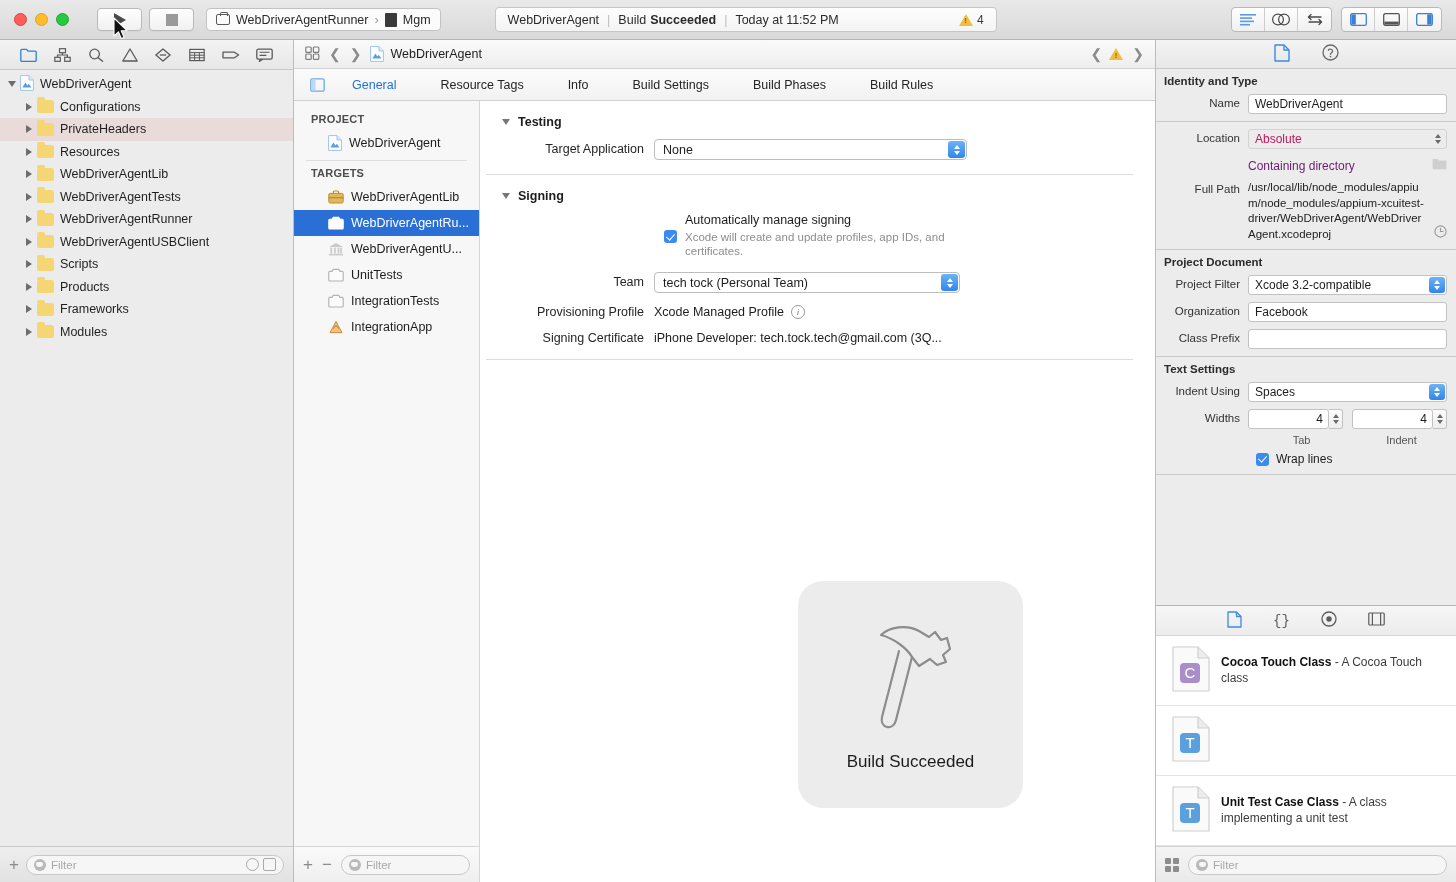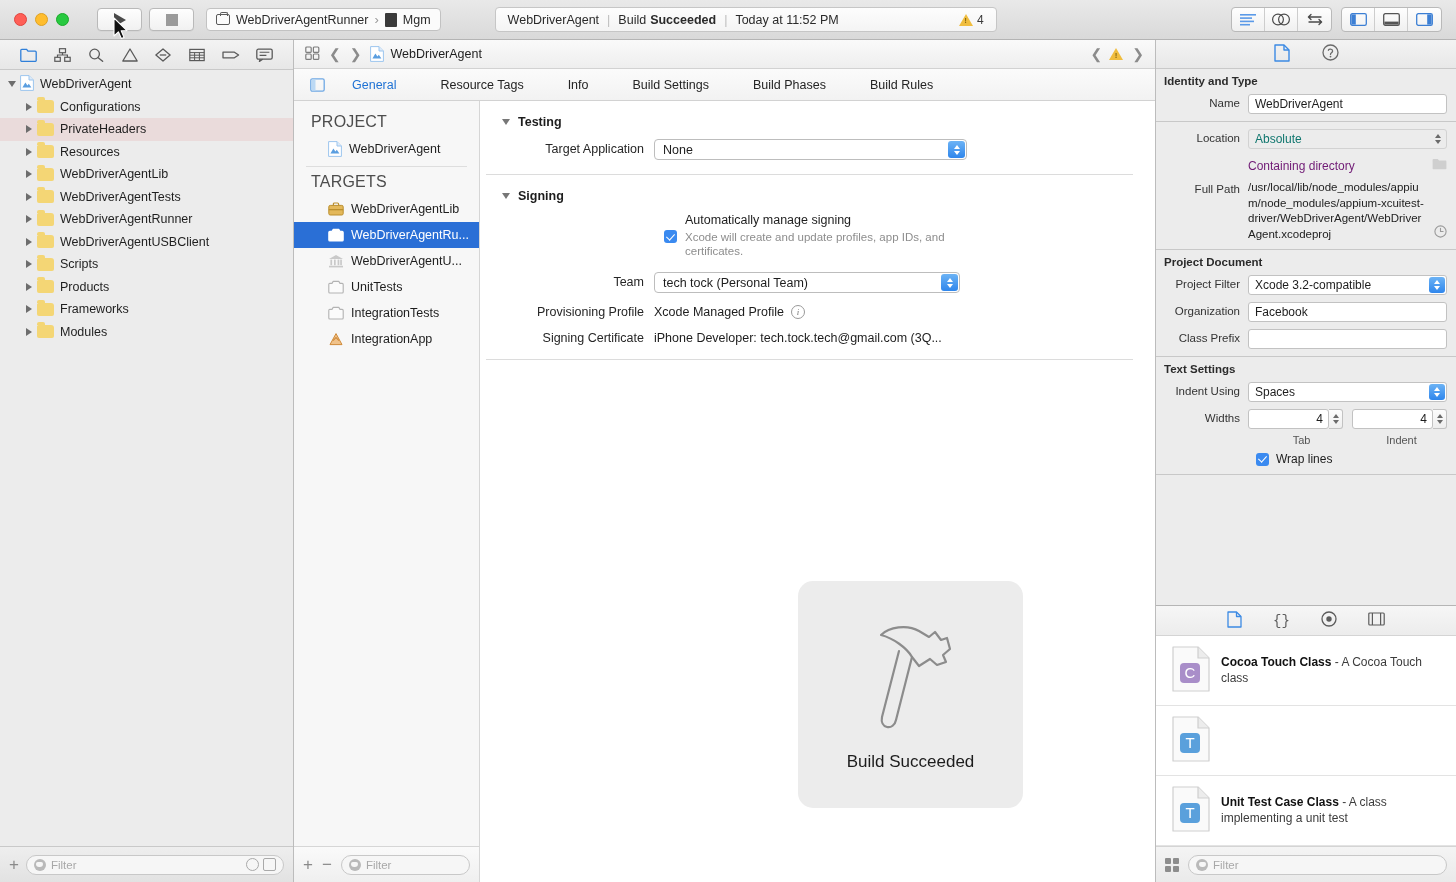--- a/index.html
+++ b/index.html
@@ -124,21 +124,21 @@
   .tabbar { height: 32px; display: flex; align-items: center; border-bottom: 1px solid #d2d2d2;
     background: linear-gradient(to bottom,#fbfbfb,#f2f2f2); padding-left: 10px; }
   .tab { font-size: 12.5px; color: #242424; padding: 0 22px; }
   .tab.active { color: #1f72d4; }
   .ed-body { flex: 1; display: flex; min-height: 0; }
 
   
   .targets { width: 186px; min-width: 186px; border-right: 1px solid #d6d6d6;
     background: #f7f7f7; display: flex; flex-direction: column; }
   .tg-scroll { flex: 1; padding-top: 6px; overflow: hidden; }
-  .tg-head { font-size: 16px; font-weight: normal; color: #4d4d4d; padding: 6px 0 5px 17px; letter-spacing: .2px; }
+  .tg-head { font-size: 11px; font-weight: bold; color: #4d4d4d; padding: 6px 0 5px 17px; letter-spacing: .2px; }
   .tg-row { height: 26px; display: flex; align-items: center; padding-left: 34px; gap: 7px;
     font-size: 12.5px; color: #1d1d1d; white-space: nowrap; overflow: hidden; }
   .tg-row.sel { background: #2a6fd6; color: #fff; }
   .tg-div { height: 1px; background: #dedede; margin: 4px 12px 0 12px; }
   .tg-bottom { height: 36px; border-top: 1px solid #d6d6d6; display: flex; align-items: center;
     gap: 9px; padding: 0 9px; background: linear-gradient(to bottom,#fafafa,#efefef); }
 
   
   .general { flex: 1; overflow: hidden; padding: 14px 16px 0 0; position: relative; min-width: 0; }
   .sect { padding: 0 22px; }
@@ -163,37 +163,37 @@
   .cbx:after { content:""; width:4px; height:7px; border:solid #fff; border-width:0 1.7px 1.7px 0;
     transform: rotate(42deg); margin-bottom: 2px; }
   .cb-sub { font-size: 11.5px; color: #8d8d8d; line-height: 14px; width: 290px; margin-top: 3px; }
   .plain-val { font-size: 12.5px; padding-top: 3px; display: flex; align-items: center; gap: 7px; }
   .info-ic { width: 14px; height: 14px; border: 1.2px solid #999; border-radius: 50%;
     font-size: 9px; color: #777; display: flex; align-items: center; justify-content: center;
     font-style: italic; font-family: "Liberation Serif", serif; }
 
   
   .hud { position: absolute; left: 318px; top: 480px; width: 225px; height: 227px;
-    background: #ececec; border-radius: 15px; display: flex; flex-direction: column;
+    background: #ececec; border-radius: 25px; display: flex; flex-direction: column;
     align-items: center; justify-content: center; gap: 16px; }
   .hud-label { font-size: 17px; color: #1c1c1c; }
 
   
   .inspector { width: 301px; min-width: 301px; border-left: 1px solid #bcbcbc;
     background: #ececec; display: flex; flex-direction: column; }
   .insp-tabs { height: 29px; display: flex; align-items: center; justify-content: center; gap: 32px;
     border-bottom: 1px solid #c9c9c9; background: linear-gradient(to bottom,#f3f3f3,#e8e8e8); }
   .insp-body { flex: 0 0 auto; overflow: hidden; }
   .ins-sect-title { font-size: 11.5px; font-weight: bold; padding: 6px 0 7px 8px; color: #2b2b2b; }
   .irow { display: flex; align-items: flex-start; margin-bottom: 7px; padding-right: 9px; }
   .ilabel { width: 92px; min-width: 92px; text-align: right; padding-right: 8px;
     font-size: 11.5px; color: #333; padding-top: 3px; }
   .ifield { flex: 1; height: 20px; border: 1px solid #c2c2c2; border-radius: 3px; background: #fff;
     font-size: 12px; display: flex; align-items: center; padding: 0 6px; }
-  .ifield.dim { background: #ececec; border-color: #d2d2d2; color: #0f766e; text-align: center; }
+  .ifield.dim { background: #ececec; border-color: #d2d2d2; color: #be185d; text-align: center; }
   .ifield.plain { border: none; background: transparent; height: auto; padding: 2px 0 0 0; }
   .ipop { position: relative; }
   .ipop .stepper-blue { width: 16px; height: 16px; }
   .step-gray { position: absolute; right: 1px; top: 1px; width: 15px; height: 16px;
     display: flex; flex-direction: column; align-items: center; justify-content: center; gap: 2px; }
   .sg-up { width:0;height:0;border-bottom:4px solid #6a6a6a;border-left:3px solid transparent;border-right:3px solid transparent; }
   .sg-dn { width:0;height:0;border-top:4px solid #6a6a6a;border-left:3px solid transparent;border-right:3px solid transparent; }
   .fullpath { font-size: 11.5px; line-height: 15.5px; color: #222; word-break: break-all; }
   .ins-div { height: 1px; background: #c8c8c8; }
   .widths-wrap { display: flex; gap: 9px; flex: 1; }

